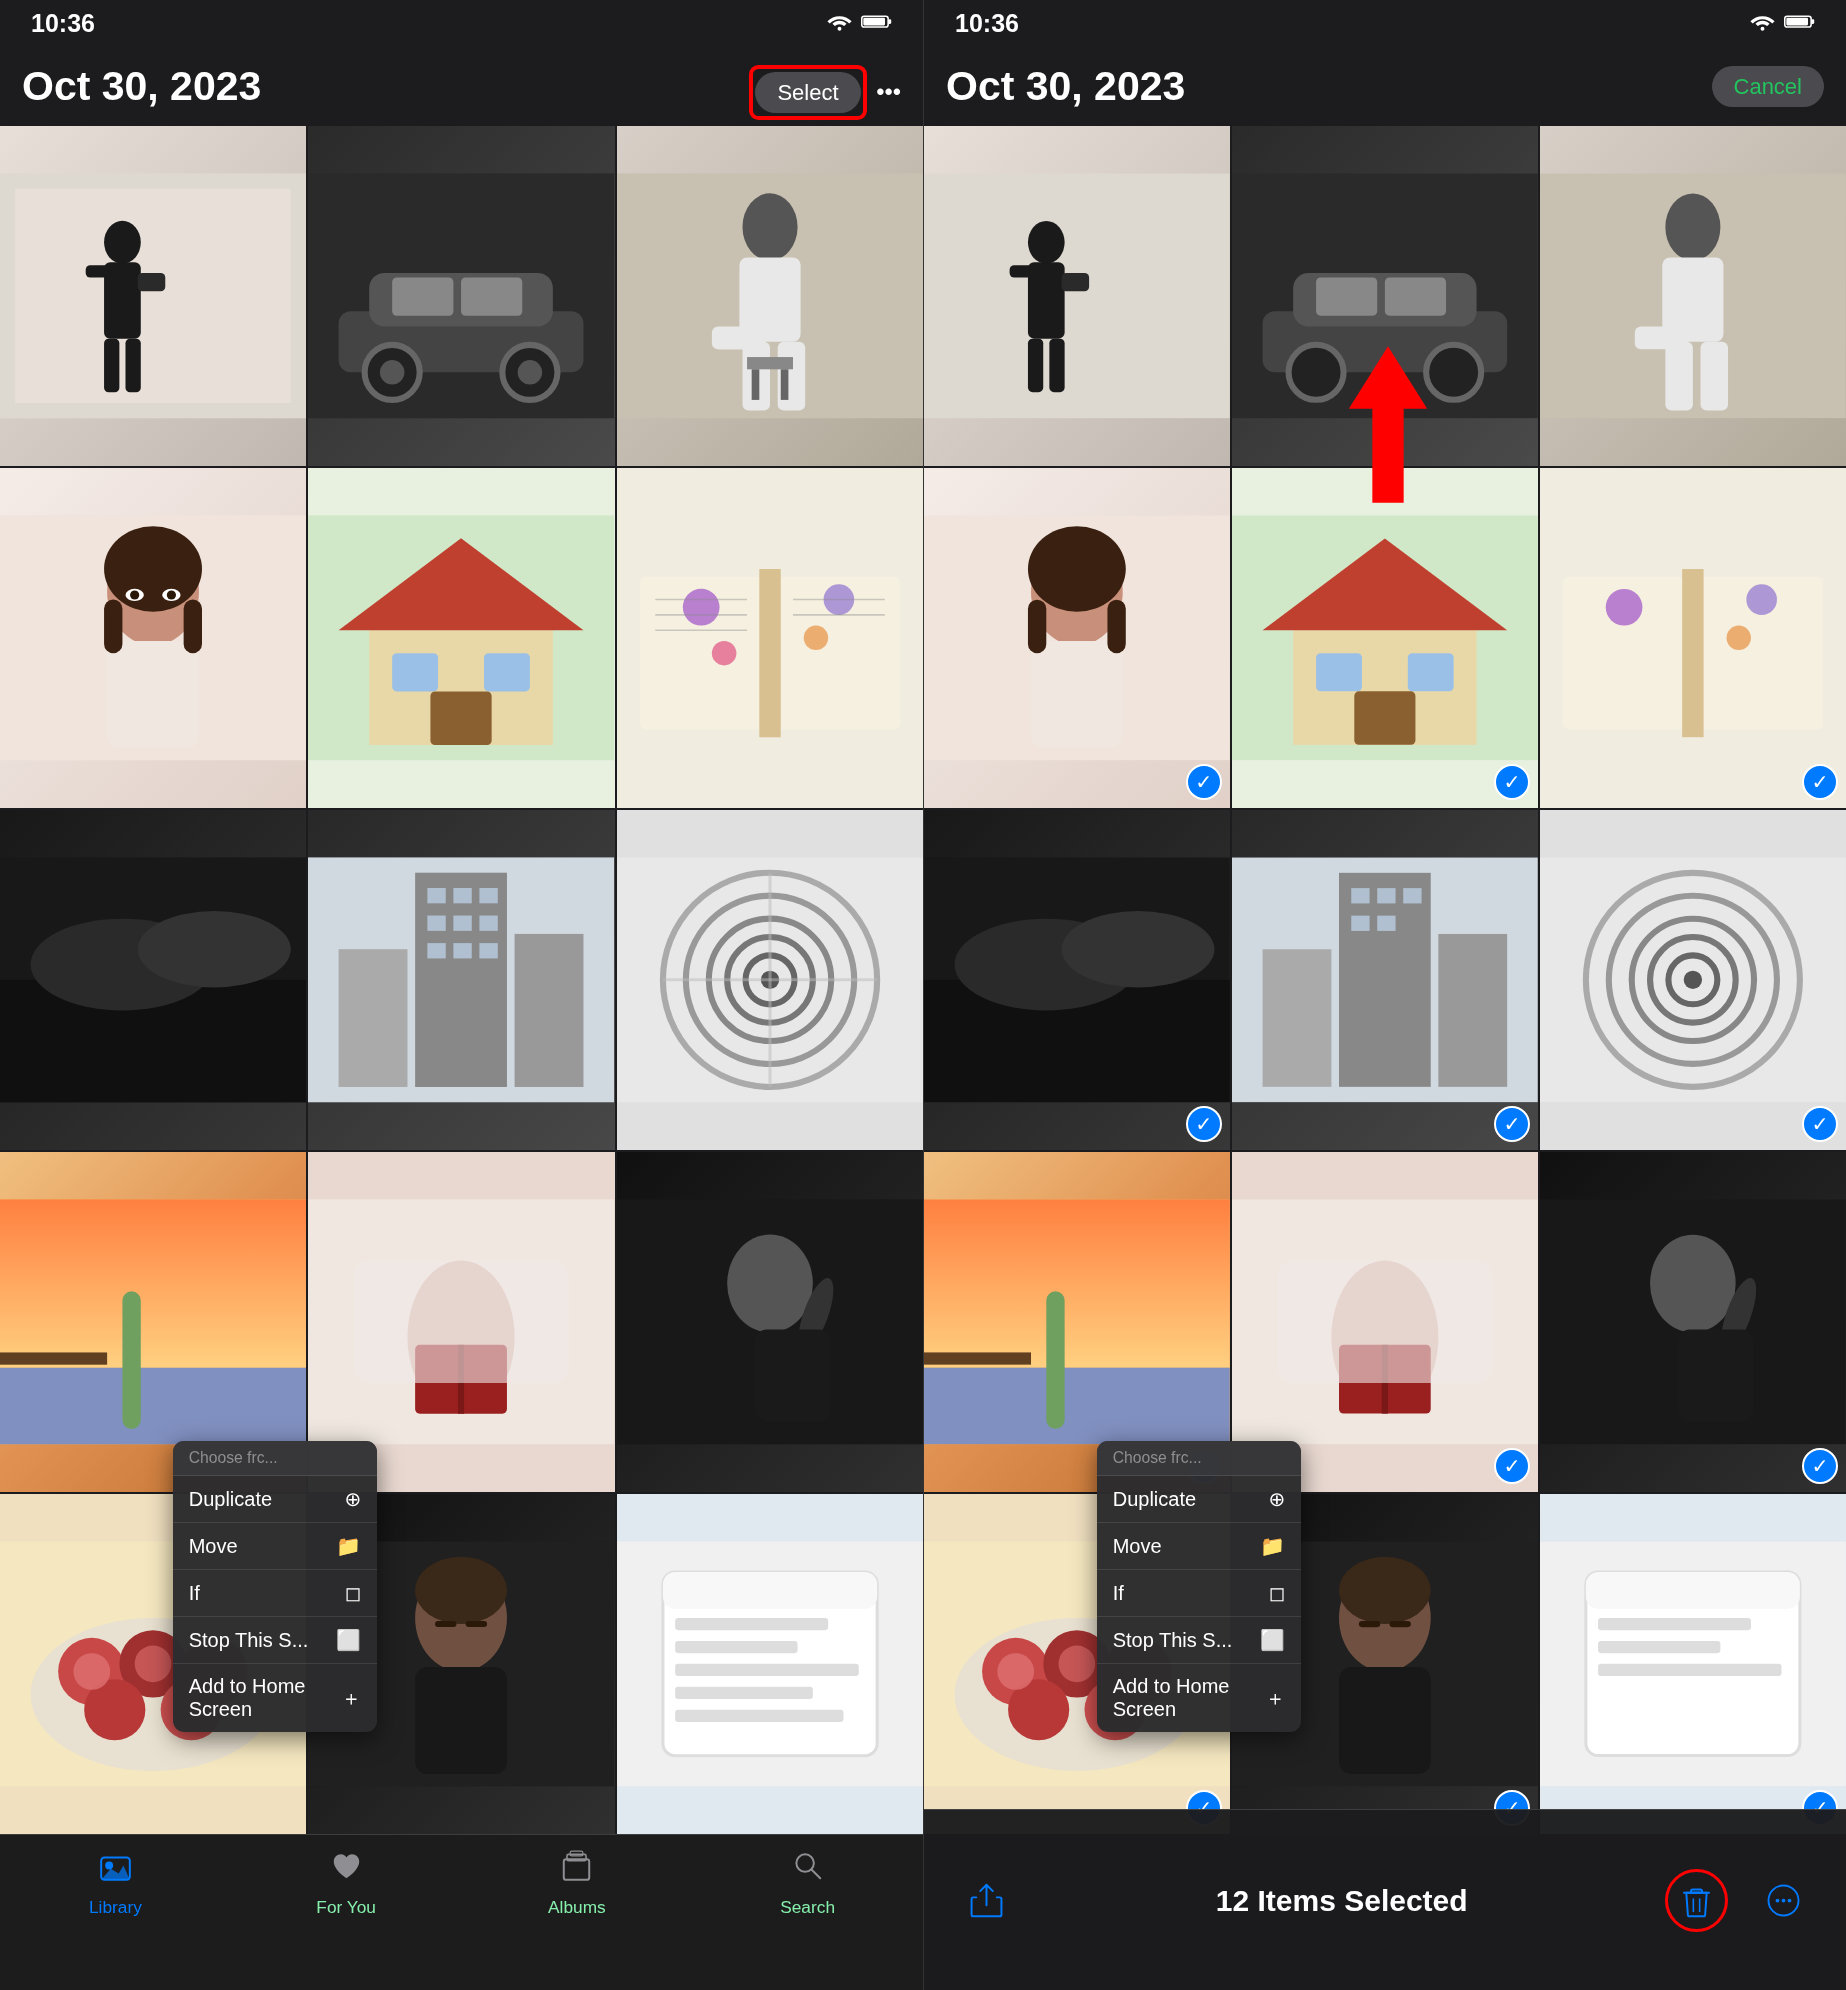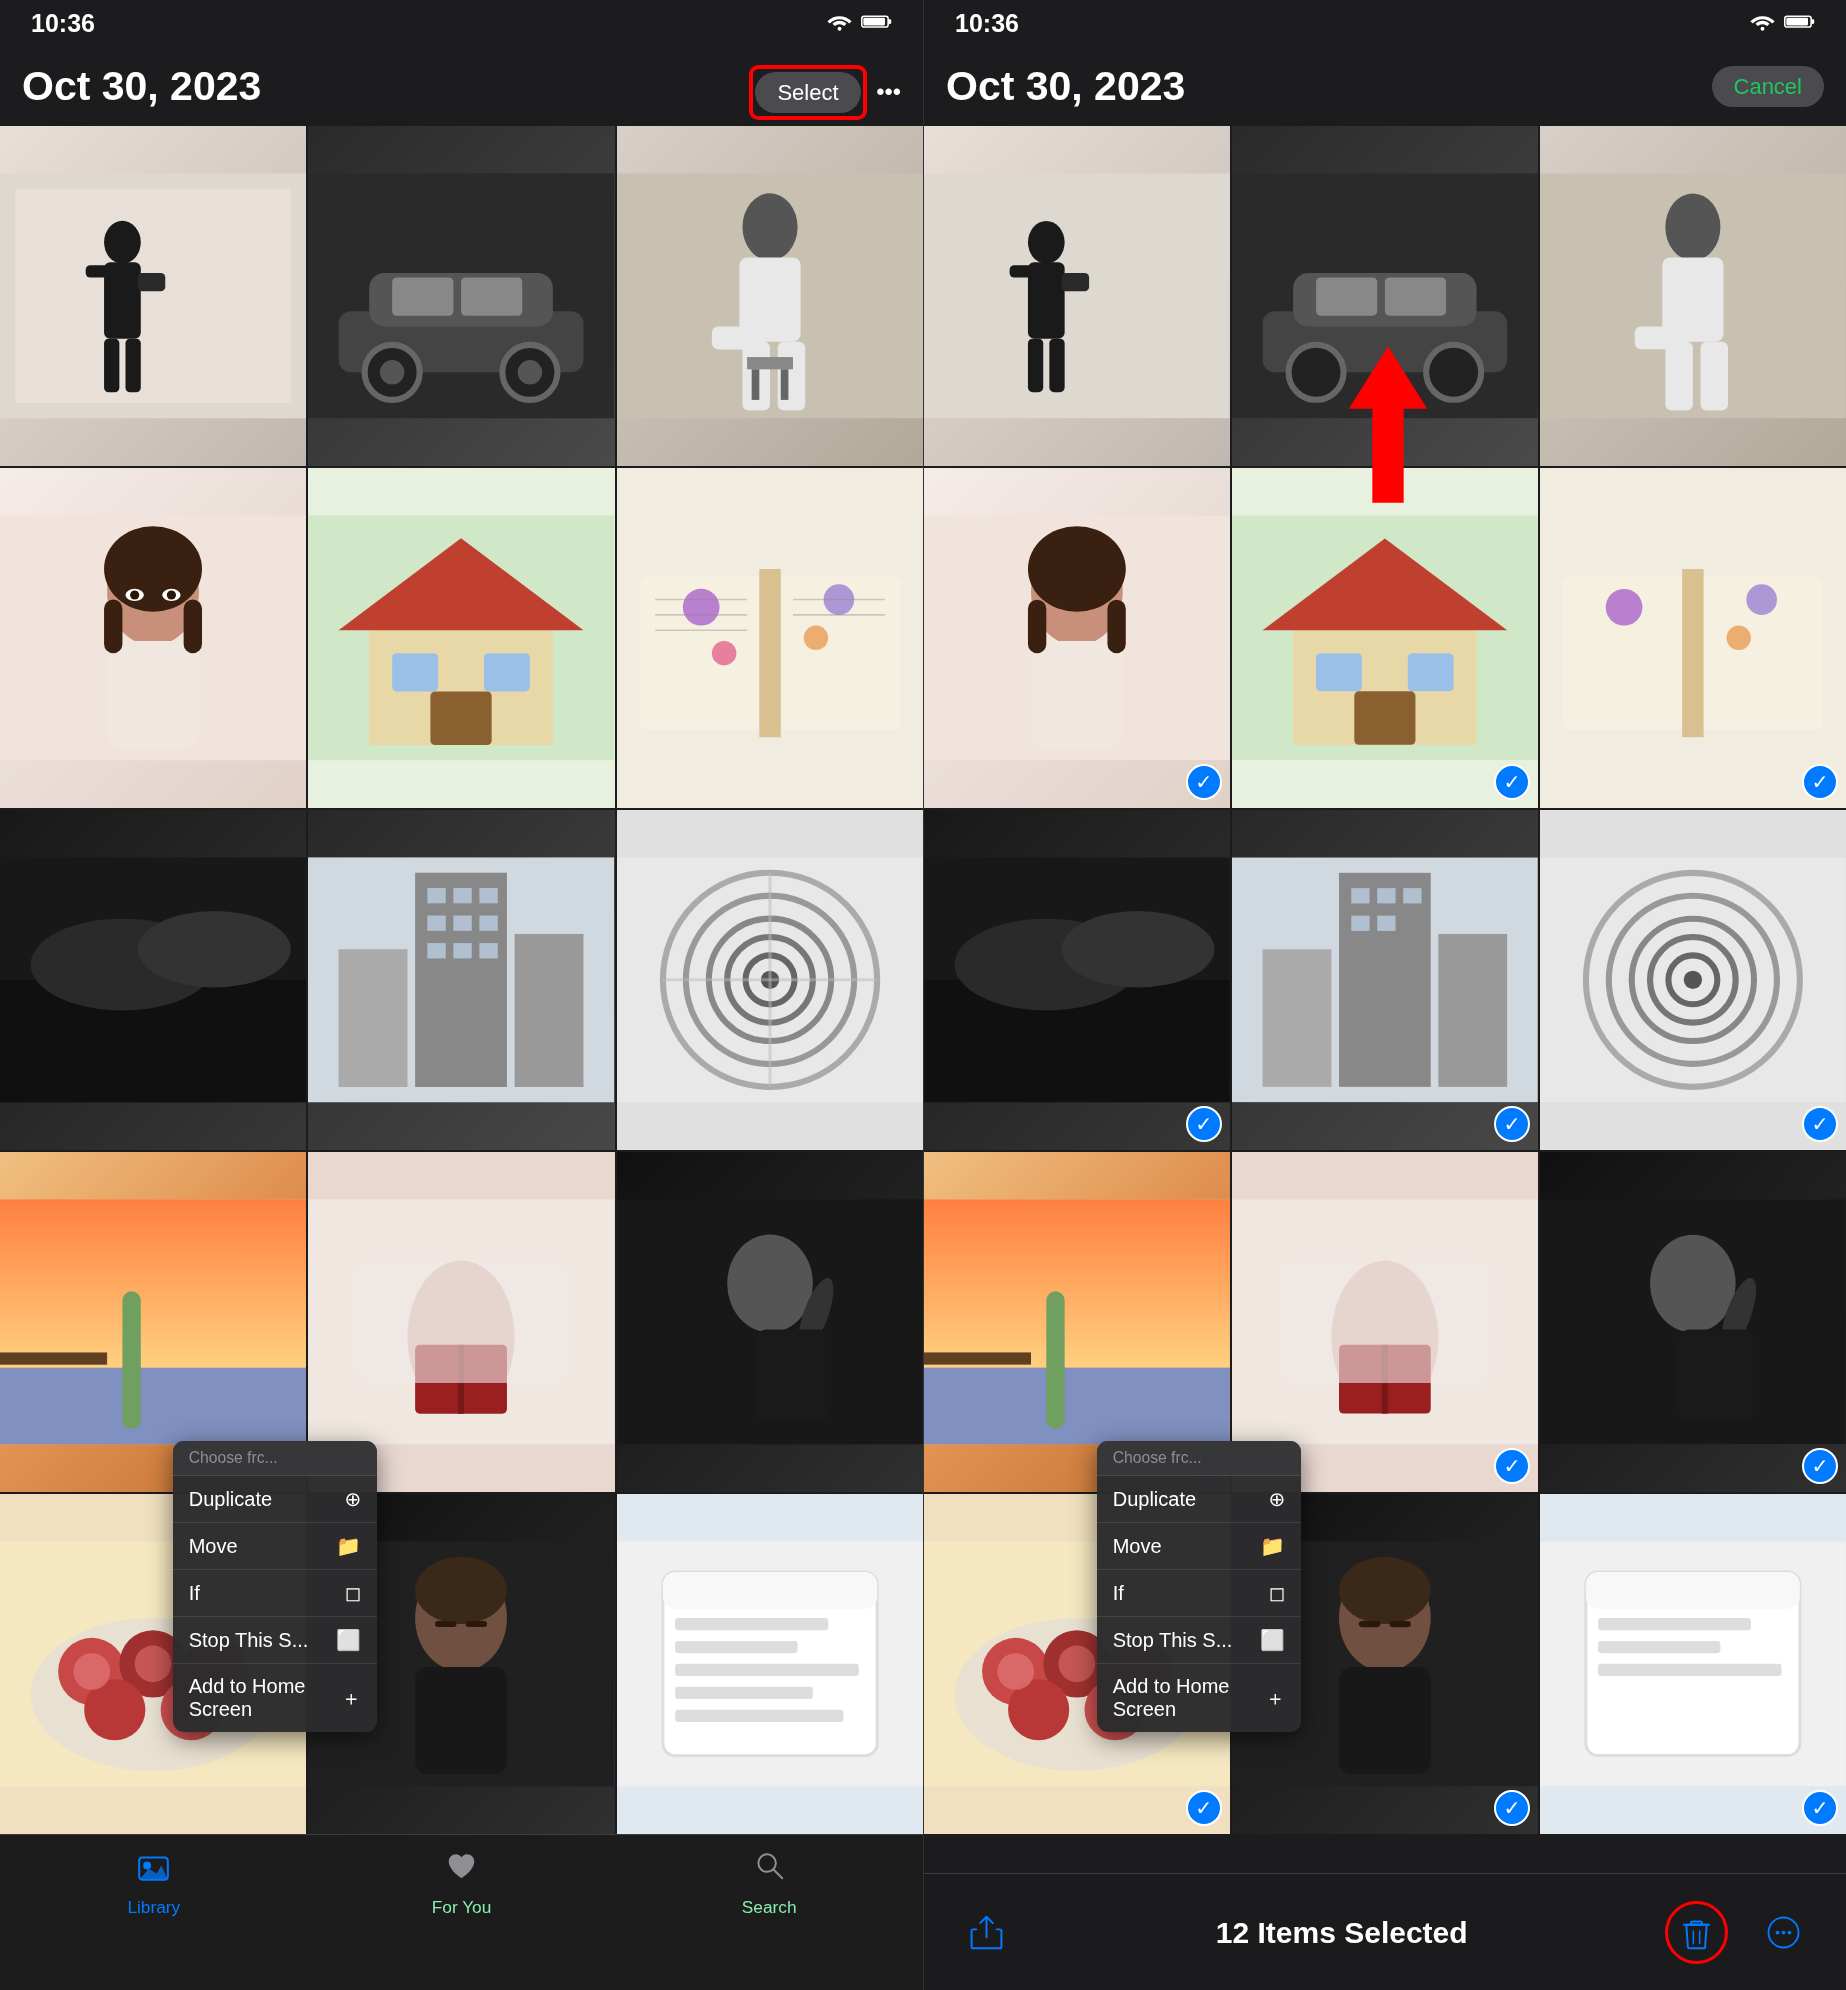--- a/index.html
+++ b/index.html
@@ -233,21 +233,21 @@
       background: rgba(58,58,60,0.8);
       border-bottom: 0.8px solid rgba(255,255,255,0.1);
     }
 
     
     .action-bar {
       position: absolute;
       bottom: 0;
       left: 0;
       right: 0;
-      height: 118px;
+      height: 182px;
       background: rgba(28,28,30,0.97);
       border-top: 0.8px solid rgba(255,255,255,0.15);
       display: flex;
       align-items: center;
       justify-content: space-between;
       padding: 16px 31px;
     }
     .action-bar-title {
       color: #fff;
       font-size: 30px;
@@ -583,20 +583,30 @@
       </span>
       <span class="tab-label">Library</span>
     </div>
     <div class="tab-item tab-inactive">
       <span class="tab-icon">
         <svg width="35" height="35" viewBox="0 0 44 44" fill="none">
           <path d="M22 38 C22 38 6 28 6 17 C6 12 10 8 15 8 C18 8 21 10 22 12 C23 10 26 8 29 8 C34 8 38 12 38 17 C38 28 22 38 22 38Z" fill="#8e8e93"></path>
         </svg>
       </span>
       <span class="tab-label">For You</span>
+    </div>
+    <div class="tab-item tab-inactive">
+      <span class="tab-icon">
+        <svg width="35" height="35" viewBox="0 0 44 44">
+          <rect x="6" y="14" width="32" height="26" rx="3" fill="none" stroke="#8e8e93" stroke-width="2.5"></rect>
+          <rect x="10" y="8" width="24" height="8" rx="2" fill="none" stroke="#8e8e93" stroke-width="2"></rect>
+          <rect x="14" y="4" width="16" height="6" rx="2" fill="none" stroke="#8e8e93" stroke-width="1.5"></rect>
+        </svg>
+      </span>
+      <span class="tab-label">Albums</span>
     </div>
     <div class="tab-item tab-inactive">
       <span class="tab-icon">
         <svg width="35" height="35" viewBox="0 0 44 44">
           <circle cx="19" cy="19" r="11" fill="none" stroke="#8e8e93" stroke-width="2.5"></circle>
           <line x1="27" y1="27" x2="38" y2="38" stroke="#8e8e93" stroke-width="2.5" stroke-linecap="round"></line>
         </svg>
       </span>
       <span class="tab-label">Search</span>
     </div>

